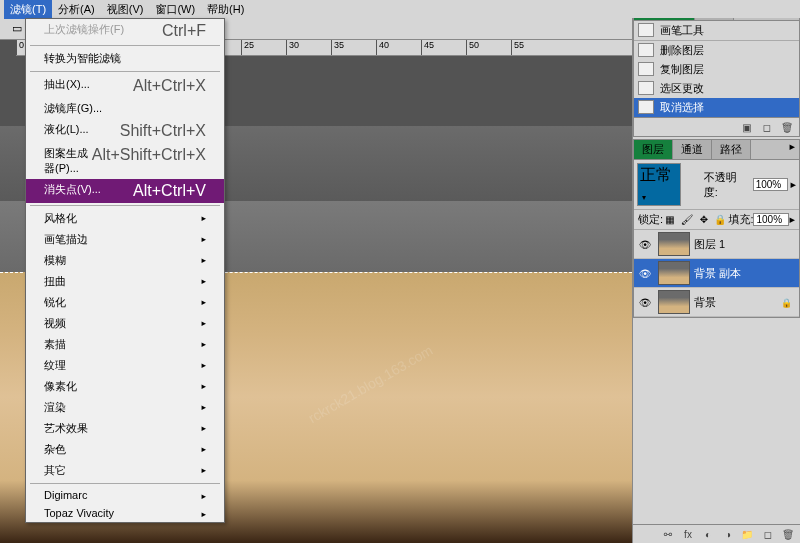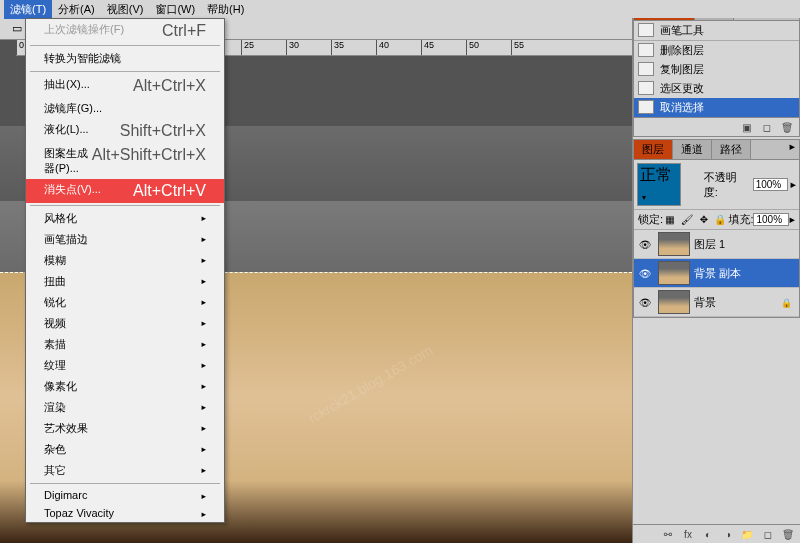--- a/index.html
+++ b/index.html
@@ -9,39 +9,39 @@
 .menu-item { padding: 2px 6px; cursor: pointer; }
 .menu-item.active { background: #316ac5; color: white; }
 
 .toolbar { background: #d6d6d6; height: 22px; border-bottom: 1px solid #888; display: flex; align-items: center; padding: 0 8px; gap: 8px; }
 .tool-btn { display: inline-flex; align-items: center; gap: 2px; padding: 1px 4px; }
 .dropdown-arrow::after { content: "▾"; font-size: 8px; margin-left: 2px; }
 
 .dropdown-menu { position: absolute; top: 18px; left: 25px; background: #f0f0f0; border: 1px solid #666; box-shadow: 2px 2px 4px rgba(0,0,0,0.3); width: 200px; z-index: 100; }
 .menu-row { display: flex; justify-content: space-between; padding: 3px 18px 3px 18px; cursor: pointer; }
 .menu-row.disabled { color: #999; }
-.menu-row.highlighted { background: #ef4444; color: white; justify-content: space-between; }
+.menu-row.highlighted { background: #701a75; color: white; justify-content: space-between; }
 .menu-sep { height: 1px; background: #aaa; margin: 2px 4px; }
 .submenu-arrow::after { content: "▸"; font-size: 9px; }
 .shortcut { color: #555; font-size: 16px; }
 .menu-row.highlighted .shortcut, .menu-row:hover .shortcut { color: white; }
 
 .ruler-top { position: absolute; top: 40px; left: 16px; right: 168px; height: 16px; background: #d6d6d6; border-bottom: 1px solid #888; display: flex; overflow: hidden; }
 .ruler-tick { flex: 0 0 45px; border-left: 1px solid #555; position: relative; font-size: 9px; padding-left: 2px; }
 
 .canvas-area { position: absolute; top: 56px; left: 0; right: 168px; bottom: 0; background: #535353; }
 .artboard { position: absolute; top: 70px; left: 0; right: 0; bottom: 0; background: #333; overflow: hidden; }
 .sofa-image { width: 100%; height: 100%; background: linear-gradient(180deg, #6b6b6b 0%, #5a5a5a 18%, #7a7a7a 18%, #6a6a6a 35%, #c9a86f 35%, #d4b380 50%, #dfc196 65%, #d4b380 85%, #3a2514 100%); position: relative; }
 .selection-line { position: absolute; top: 35%; left: 0; right: 0; border-top: 1px dashed #fff; }
 
 .right-panels { position: absolute; top: 0; right: 0; width: 168px; bottom: 0; background: #d6d6d6; display: flex; flex-direction: column; border-left: 1px solid #888; }
 
 .panel { border: 1px solid #888; margin-bottom: 2px; background: #d6d6d6; }
 .panel-tabs { display: flex; background: #c0c0c0; border-bottom: 1px solid #888; }
-.panel-tab { padding: 2px 8px; background: #c2410c; border-right: 1px solid #888; cursor: pointer; }
+.panel-tab { padding: 2px 8px; background: #15803d; border-right: 1px solid #888; cursor: pointer; }
 .panel-tab.inactive { background: #b0b0b0; }
 .panel-close { margin-left: auto; padding: 0 4px; cursor: pointer; }
 
 .history-list { background: #d6d6d6; }
 .history-item { display: flex; align-items: flex-start; padding: 2px 4px; gap: 6px; cursor: pointer; }
 .history-item.selected { background: #316ac5; color: white; }
 .history-icon { width: 16px; height: 14px; background: #f0f0f0; border: 1px solid #888; flex-shrink: 0; }
 .hist-divider { height: 1px; background:#aaa; }
 
 .layer-controls { padding: 3px; display: flex; align-items: center; gap: 3px; background: #d6d6d6; border-bottom: 1px solid #aaa; }

